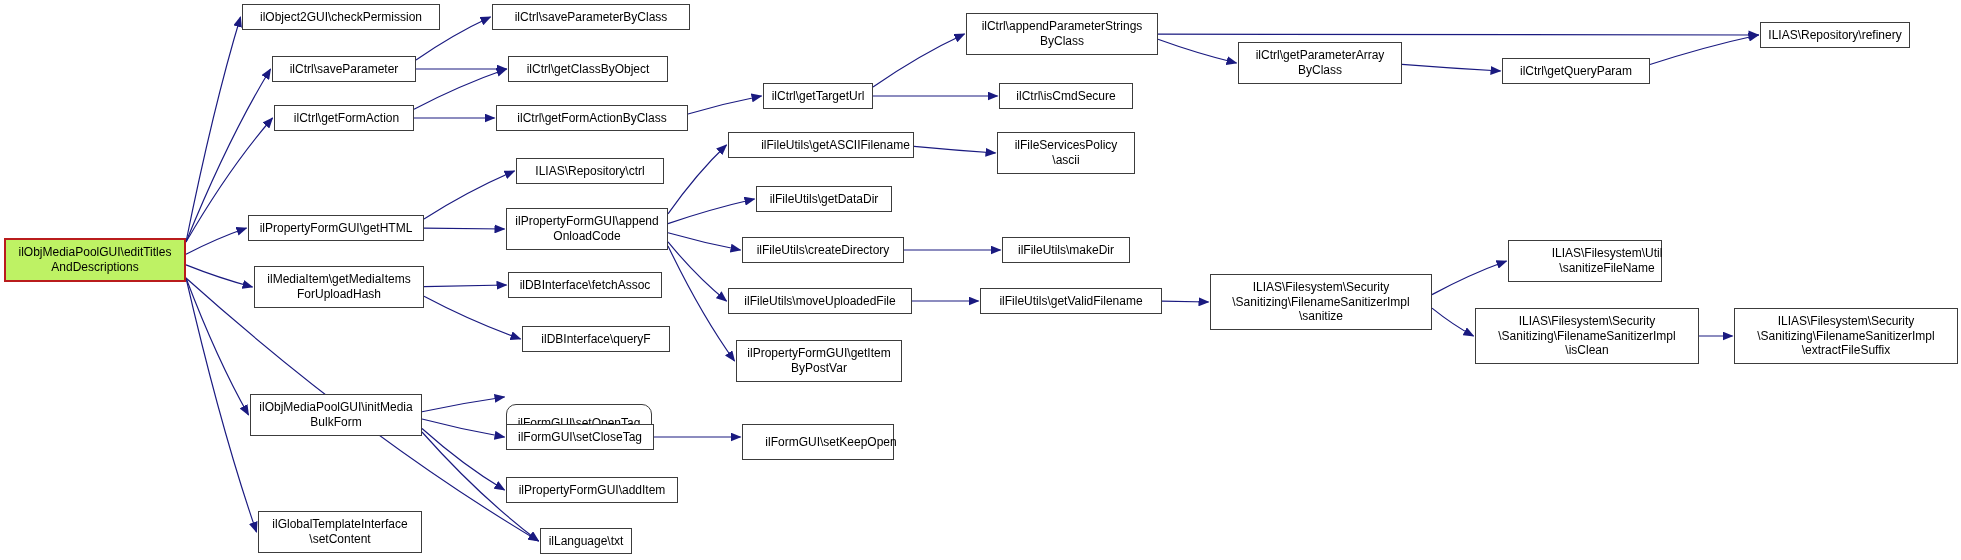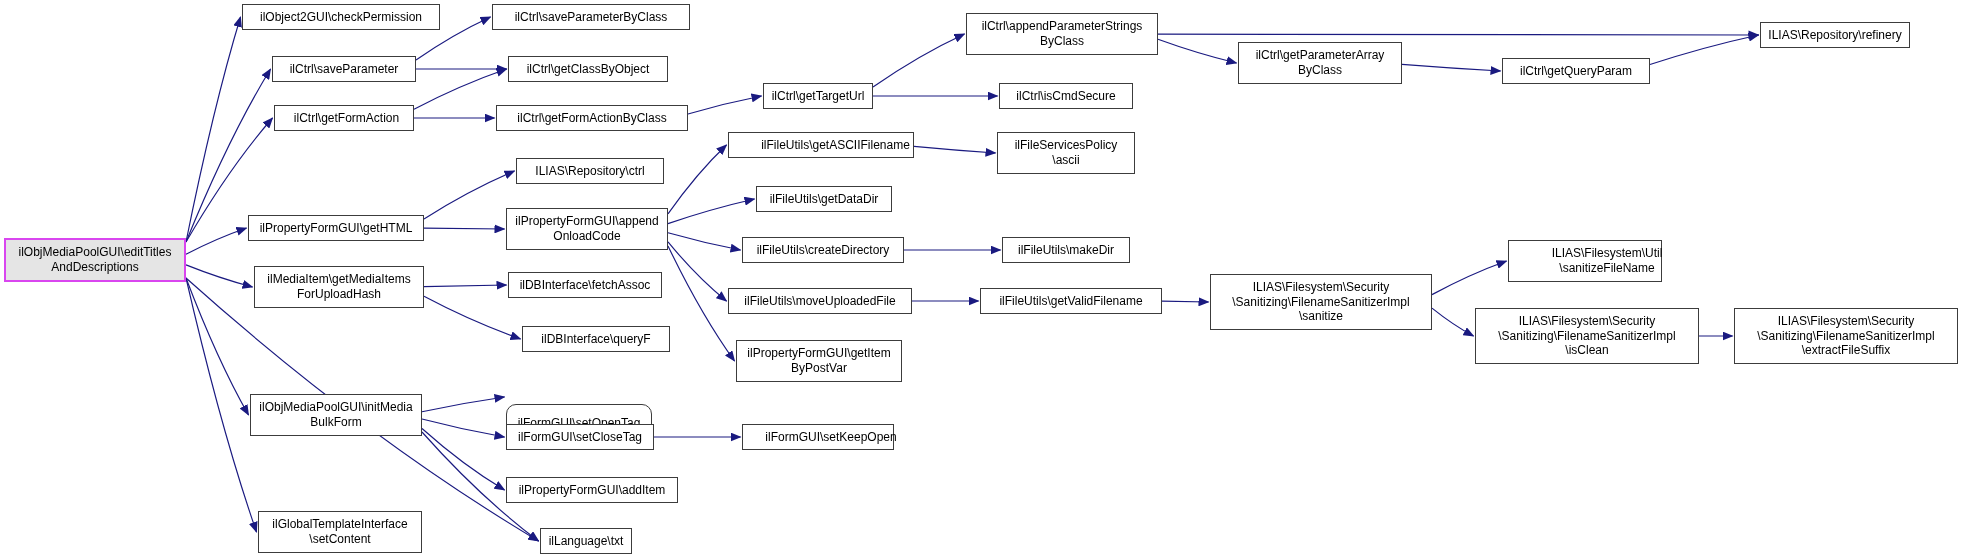--- a/index.html
+++ b/index.html
@@ -27,22 +27,22 @@
     line-height: 1.22;
     display: flex;
     align-items: center;
     justify-content: center;
     text-align: center;
     white-space: pre-line;
     padding: 1px 3px;
     cursor: pointer;
   }
   .node.root {
-    background: #e5e5e5;
-    border: 2px solid #d946ef;
+    background: #bef264;
+    border: 2px solid #b91c1c;
   }
   .edge {
     fill: none;
     stroke: #1a1a80;
     stroke-width: 1.15px;
   }
 </style>
 </head>
 <body>
 
@@ -139,19 +139,19 @@
       <div class="node" style="left: 736px; top: 340px; width: 166px; height: 42px;">ilPropertyFormGUI\getItem
 ByPostVar</div>
       <div class="node" style="left: 254px; top: 266px; width: 170px; height: 42px;">ilMediaItem\getMediaItems
 ForUploadHash</div>
       <div class="node" style="left: 508px; top: 272px; width: 154px; height: 26px;">ilDBInterface\fetchAssoc</div>
       <div class="node" style="left: 522px; top: 326px; width: 148px; height: 26px;">ilDBInterface\queryF</div>
       <div class="node" style="left: 250px; top: 394px; width: 172px; height: 42px;">ilObjMediaPoolGUI\initMedia
 BulkForm</div>
       <div class="node" style="left: 506px; top: 404px; width: 146px; height: 38px; border-radius: 10px;">ilFormGUI\setOpenTag</div>
       <div class="node" style="left: 506px; top: 424px; width: 148px; height: 26px;">ilFormGUI\setCloseTag</div>
-      <div class="node" style="left: 742px; top: 424px; width: 152px; height: 26px; padding-left: 29px;">ilFormGUI\setKeepOpen</div>
+      <div class="node" style="left: 742px; top: 424px; width: 152px; height: 36px; padding-left: 29px;">ilFormGUI\setKeepOpen</div>
       <div class="node" style="left: 506px; top: 477px; width: 172px; height: 26px;">ilPropertyFormGUI\addItem</div>
       <div class="node" style="left: 258px; top: 511px; width: 164px; height: 42px;">ilGlobalTemplateInterface
 \setContent</div>
       <div class="node" style="left: 540px; top: 528px; width: 92px; height: 26px;">ilLanguage\txt</div>
     </div>
 </div>
 
 </body></html>

